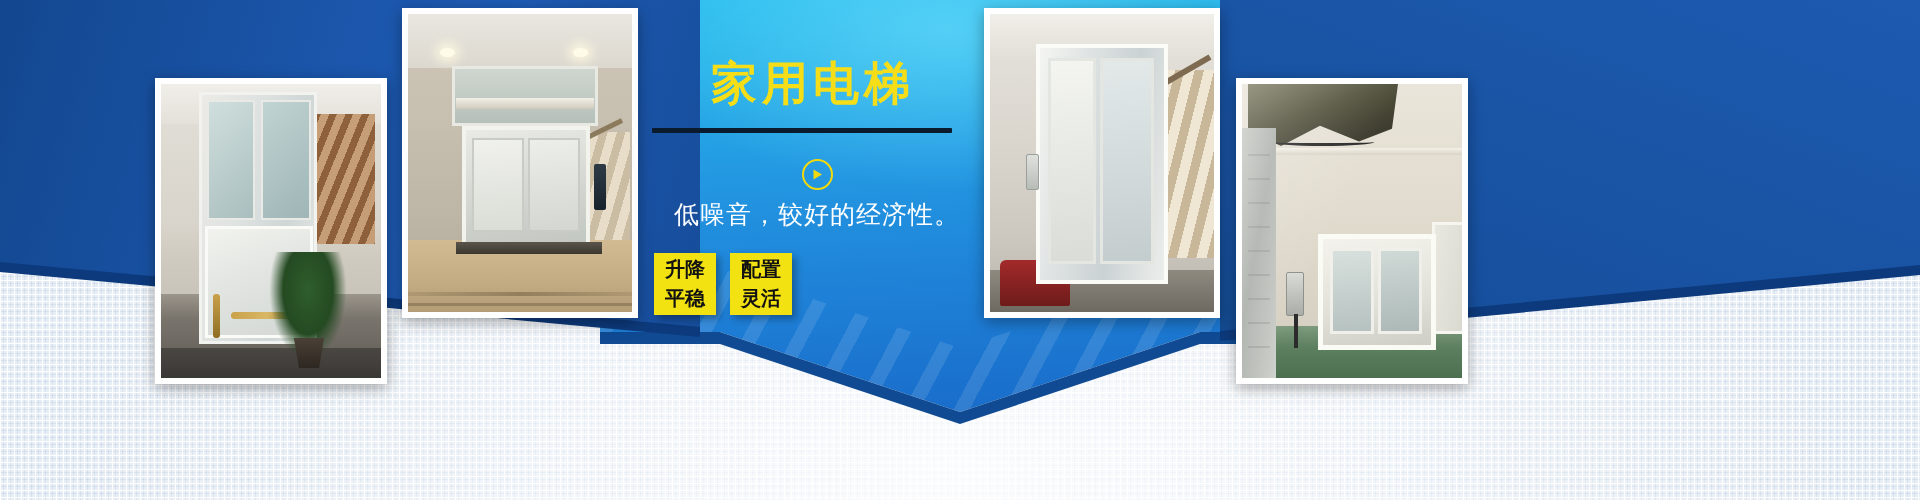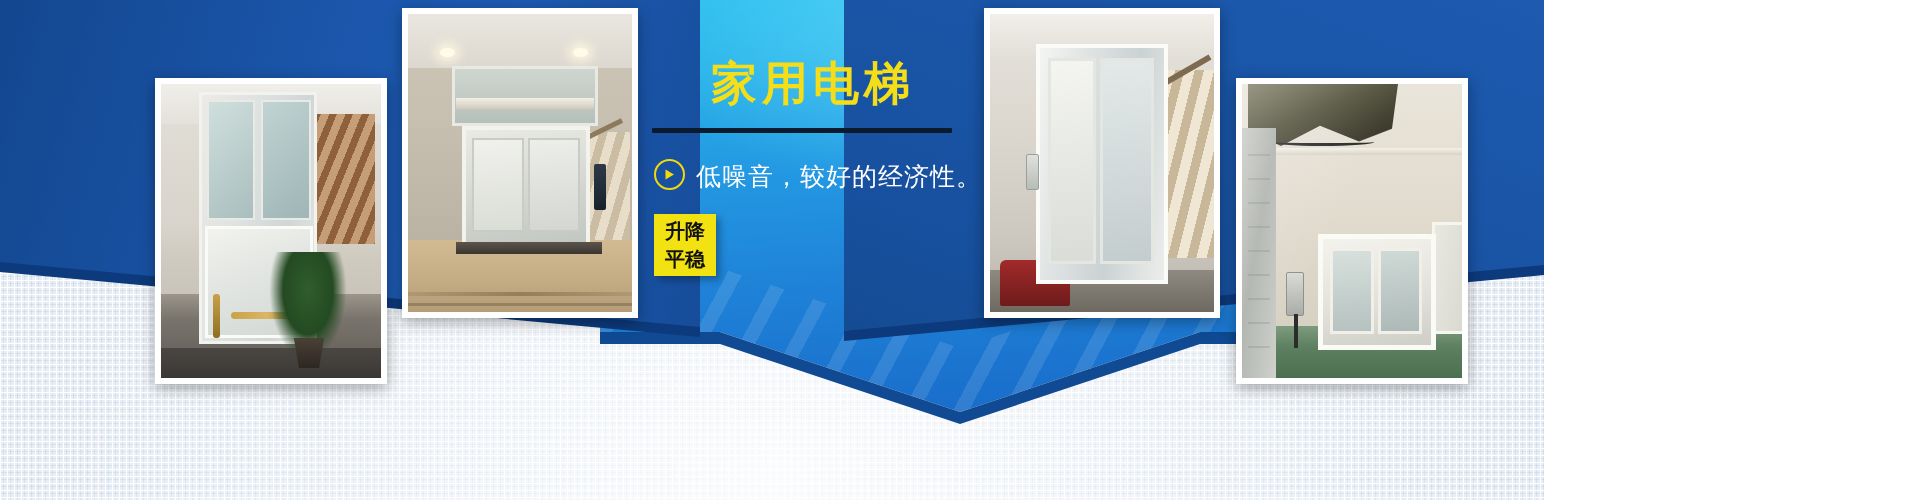--- a/index.html
+++ b/index.html
@@ -6,21 +6,21 @@
     margin: 0;
     padding: 0;
     background: #ffffff;
   }
   body {
     font-family: "Liberation Sans", "DejaVu Sans", sans-serif;
   }
 
   .banner {
     position: relative;
-    width: 1544px;
+    width: 1920px;
     height: 500px;
     overflow: hidden;
     background: #8b5cf6;
   }
 
   
   .texture-base {
     position: absolute;
     inset: 0;
     background-color: #e8eef5;
@@ -266,23 +266,24 @@
   }
   .divider {
     height: 5px;
     width: 300px;
     margin: 0 0 26px 2px;
     background: #0b1b2e;
     border-radius: 1px;
   }
   .subtitle-row {
     display: flex;
-    align-items: flex-end;
+    align-items: center;
     gap: 11px;
     margin: 0 0 24px 4px;
+    flex-direction: column;
   }
   .arrow-icon {
     flex: 0 0 auto;
     width: 27px;
     height: 27px;
     border: 2px solid #f2d90c;
     border-radius: 50%;
     display: flex;
     align-items: center;
     justify-content: center;
@@ -422,16 +423,20 @@
         </svg>
       </span>
       <span class="subtitle">低噪音，较好的经济性。</span>
     </div>
 
     <div class="badges">
       <div class="badge">
         <span>升降</span>
         <span>平稳</span>
       </div>
+      <div class="badge">
+        <span>配置</span>
+        <span>灵活</span>
+      </div>
     </div>
 
   </div>
 </div>
 
 </body></html>

